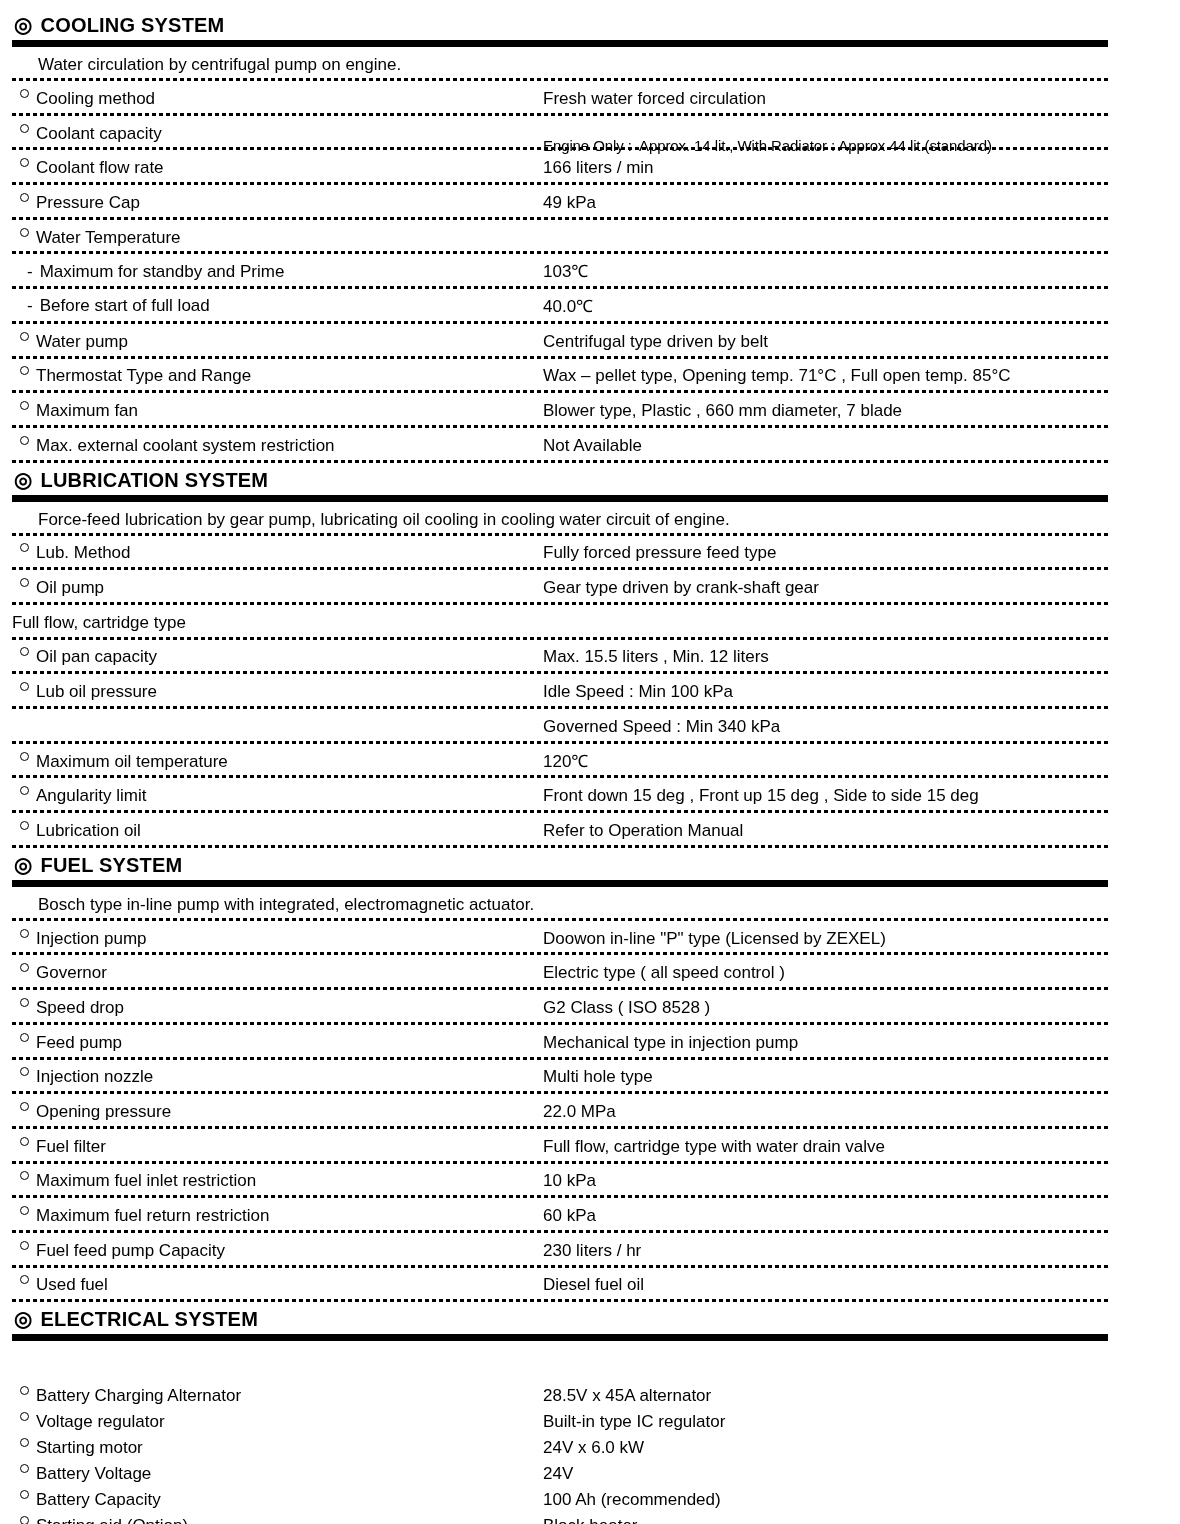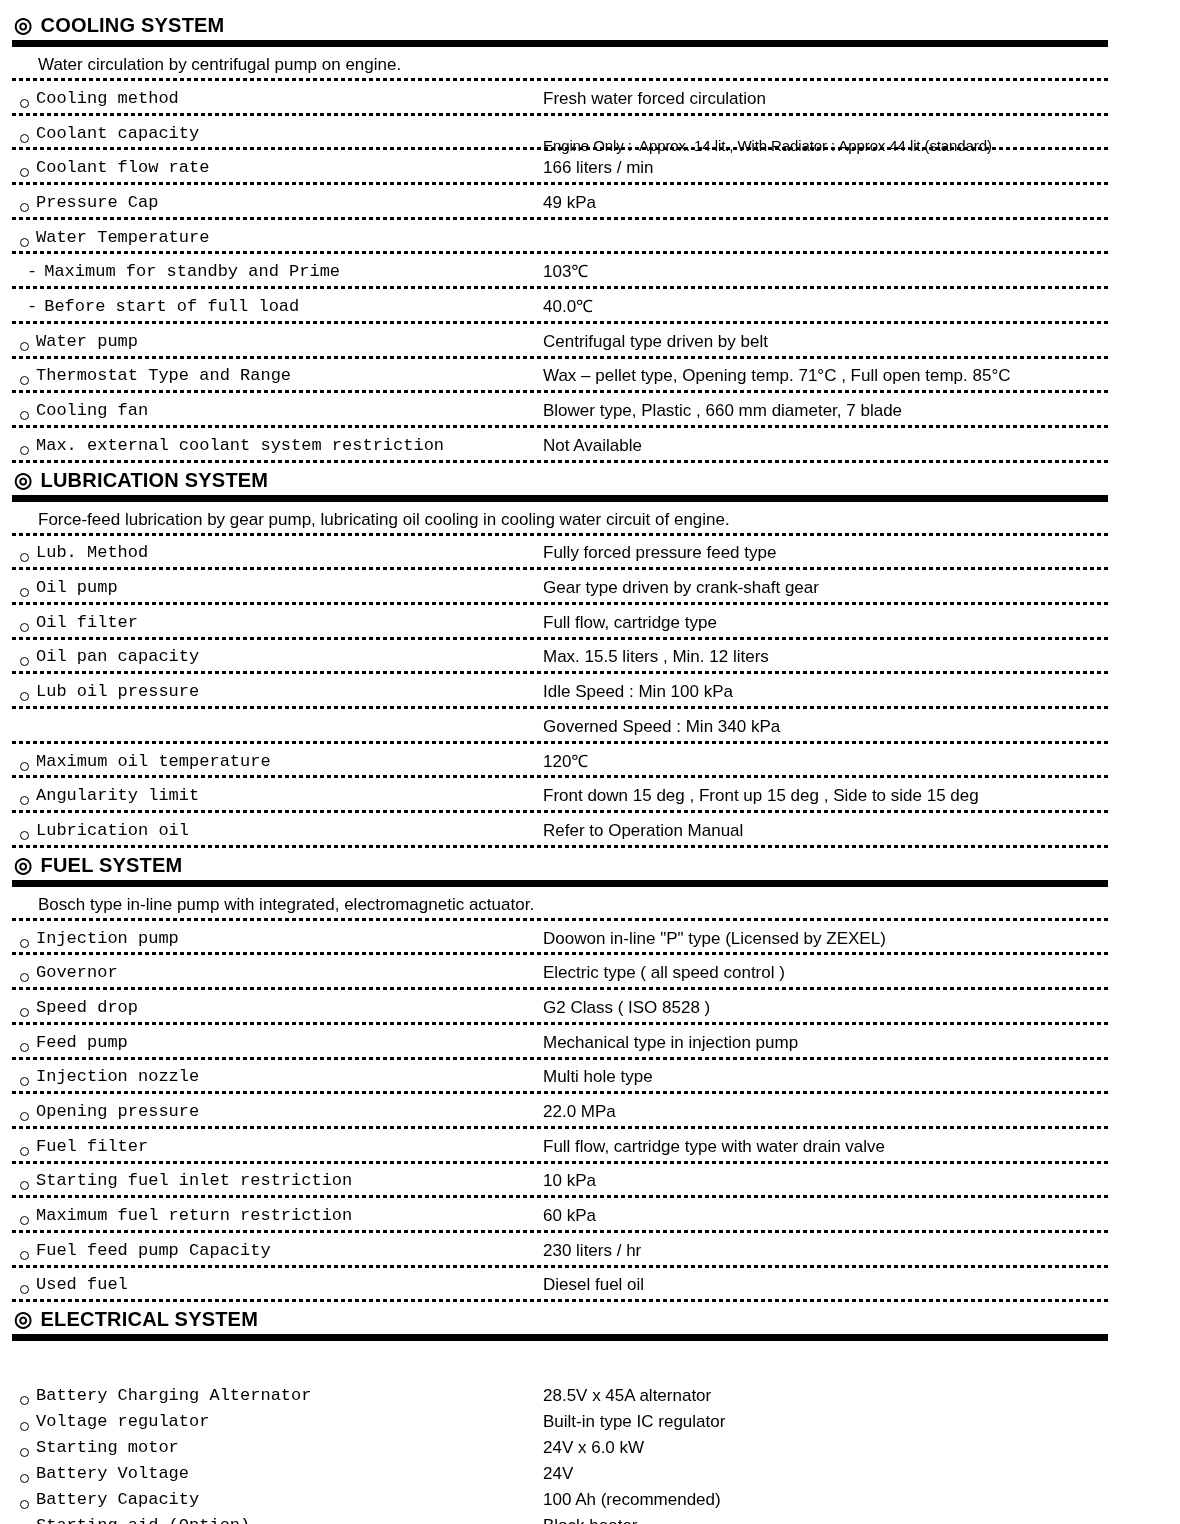--- a/index.html
+++ b/index.html
@@ -41,23 +41,22 @@
   }
   section.dotted .row::after {
     content: ""; position: absolute; left: 0; right: 0; bottom: 0; height: 3px;
     background: repeating-linear-gradient(90deg, #000 0 4px, transparent 4px 7px);
   }
   section.plain .rows { padding-top: 5px; margin-top: 36px; }
   section.plain .row { height: 26px; }
 
   .label-cell {
     width: 531px; flex: none;
-    display: flex; align-items: flex-end;
+    display: flex; align-items: flex-start;
     padding-left: 8px;
-    font-family: Liberation Mono, monospace;
   }
   .bullet { flex: none; }
   .bullet.b-circle {
     width: 9px; height: 9px;
     border: 1.5px solid #000; border-radius: 50%;
     margin-right: 7px;
   }
   .bullet.b-dash {
     font-size: 17px; margin: 0 7px 0 7px;
   }
@@ -150,21 +149,21 @@
     <div class="label-cell">
       <span class="bullet b-circle"></span>
       <span class="label">Thermostat Type and Range</span>
     </div>
     <div class="value">Wax – pellet type, Opening temp. 71°C , Full open temp. 85°C</div>
   </div>
 
   <div class="row">
     <div class="label-cell">
       <span class="bullet b-circle"></span>
-      <span class="label">Cooling fan</span>
+      <span class="label">Maximum fan</span>
     </div>
     <div class="value">Blower type, Plastic , 660 mm diameter, 7 blade</div>
   </div>
 
   <div class="row">
     <div class="label-cell">
       <span class="bullet b-circle"></span>
       <span class="label">Max. external coolant system restriction</span>
     </div>
     <div class="value">Not Available</div>
@@ -190,24 +189,20 @@
 
   <div class="row">
     <div class="label-cell">
       <span class="bullet b-circle"></span>
       <span class="label">Oil pump</span>
     </div>
     <div class="value">Gear type driven by crank-shaft gear</div>
   </div>
 
   <div class="row">
-    <div class="label-cell">
-      <span class="bullet b-circle"></span>
-      <span class="label">Oil filter</span>
-    </div>
     <div class="value">Full flow, cartridge type</div>
   </div>
 
   <div class="row">
     <div class="label-cell">
       <span class="bullet b-circle"></span>
       <span class="label">Oil pan capacity</span>
     </div>
     <div class="value">Max. 15.5 liters , Min. 12 liters</div>
   </div>
@@ -314,21 +309,21 @@
     <div class="label-cell">
       <span class="bullet b-circle"></span>
       <span class="label">Fuel filter</span>
     </div>
     <div class="value">Full flow, cartridge type with water drain valve</div>
   </div>
 
   <div class="row">
     <div class="label-cell">
       <span class="bullet b-circle"></span>
-      <span class="label">Starting fuel inlet restriction</span>
+      <span class="label">Maximum fuel inlet restriction</span>
     </div>
     <div class="value">10 kPa</div>
   </div>
 
   <div class="row">
     <div class="label-cell">
       <span class="bullet b-circle"></span>
       <span class="label">Maximum fuel return restriction</span>
     </div>
     <div class="value">60 kPa</div>

